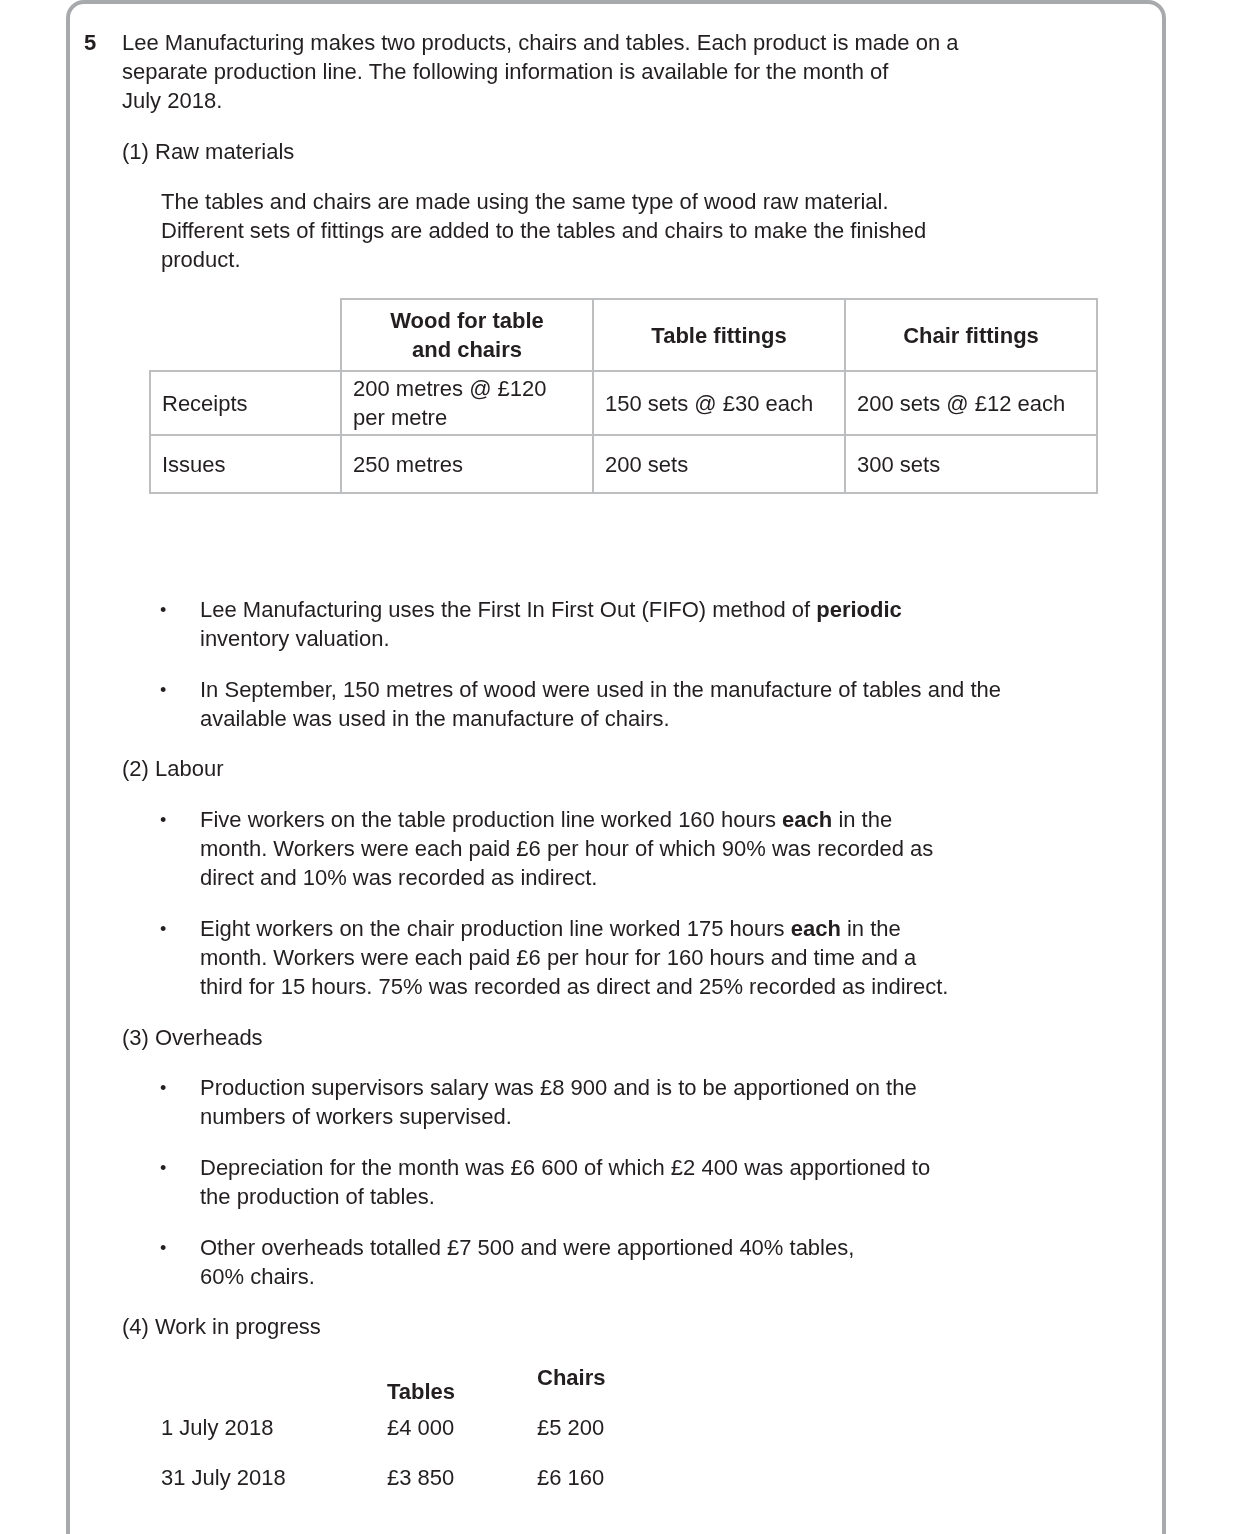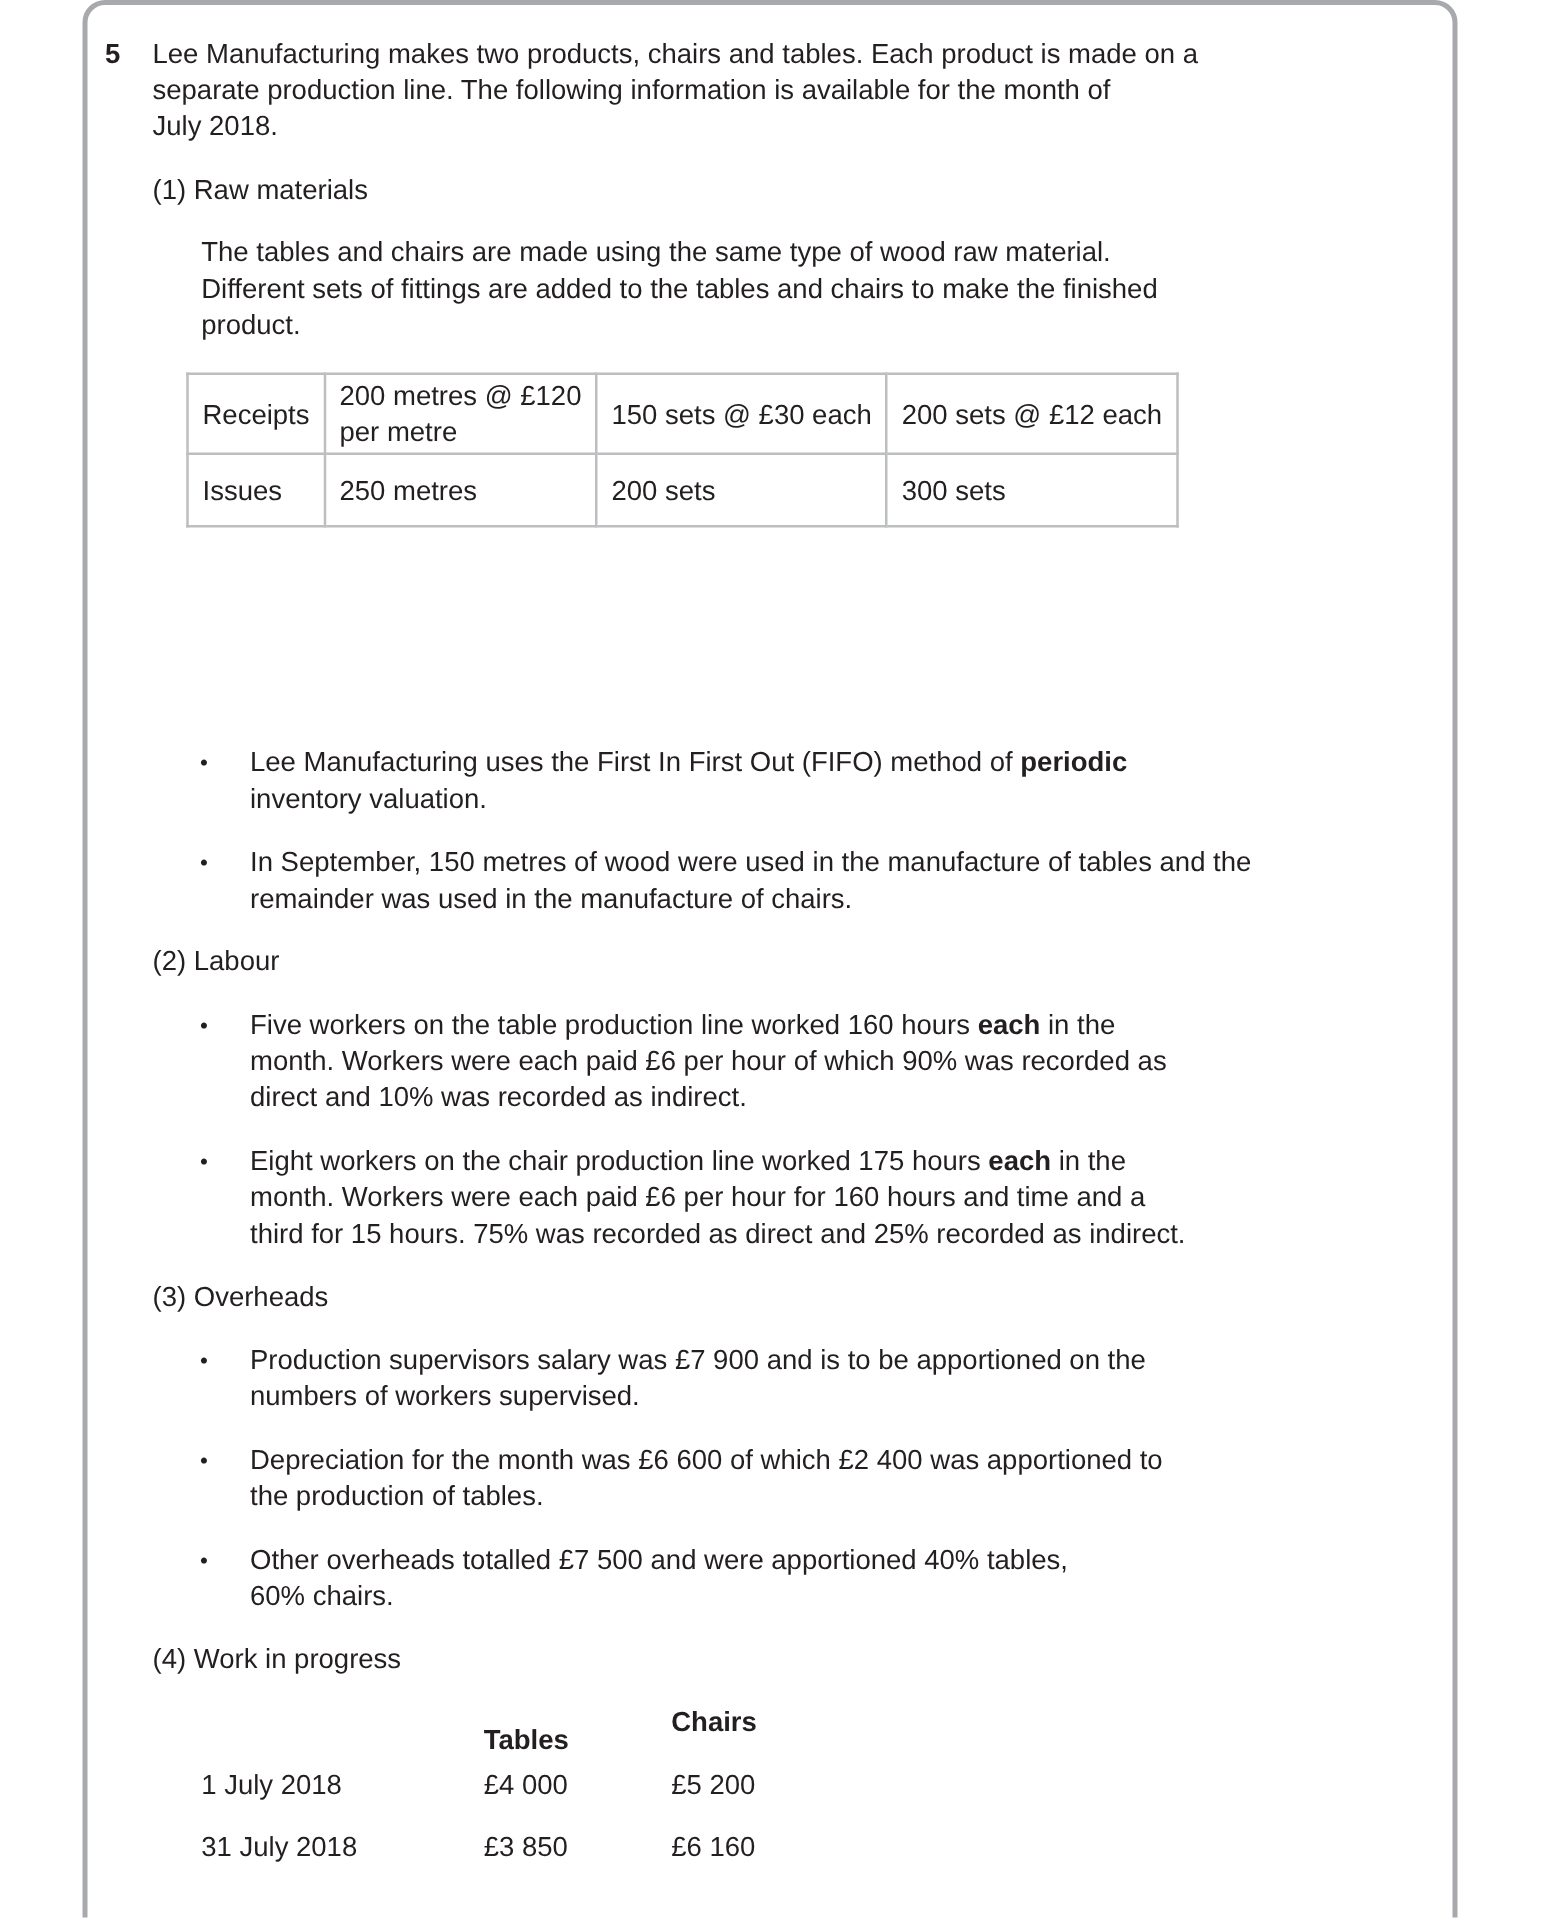--- a/index.html
+++ b/index.html
@@ -25,20 +25,26 @@
 <div class="t" style="left:122px;top:57px;">separate production line. The following information is available for the month of</div>
 <div class="t" style="left:122px;top:86px;">July 2018.</div>
 
 <div class="t" style="left:122px;top:137px;">(1)  Raw materials</div>
 <div class="t" style="left:161px;top:187px;">The tables and chairs are made using the same type of wood raw material.</div>
 <div class="t" style="left:161px;top:216px;text-align:center;">Different sets of fittings are added to the tables and chairs to make the finished</div>
 <div class="t" style="left:161px;top:245px;">product.</div>
 
 <table class="inv">
   <tbody>
+      <tr style="height:72px;">
+    <td style="border-top:none;border-left:none;width:168px;"></td>
+    <th style="width:228px;"><span>Wood for table</span><br><span>and chairs</span></th>
+    <th style="width:228px;">Table fittings</th>
+    <th style="width:228px;">Chair fittings</th>
+  </tr>
   <tr style="height:64px;">
     <td>Receipts</td>
     <td><span>200 metres @ £120</span><br><span>per metre</span></td>
     <td>150 sets @ £30 each</td>
     <td>200 sets @ £12 each</td>
   </tr>
   <tr style="height:58px;padding-left:13px;">
     <td>Issues</td>
     <td>250 metres</td>
     <td>200 sets</td>
@@ -46,38 +52,38 @@
   </tr>
 </tbody>
   </table>
 
 <div class="bullet" style="left:160px;top:600px;">•</div>
 <div class="t" style="left:200px;top:595px;"><span>Lee Manufacturing uses the First In First Out (FIFO) method of </span><span class="b">periodic</span></div>
 <div class="t" style="left:200px;top:624px;">inventory valuation.</div>
 
 <div class="bullet" style="left:160px;top:680px;">•</div>
 <div class="t" style="left:200px;top:675px;">In September, 150 metres of wood were used in the manufacture of tables and the</div>
-<div class="t" style="left:200px;top:704px;">remainder was used in the manufacture of chairs.</div>
+<div class="t" style="left:200px;top:704px;">available was used in the manufacture of chairs.</div>
 
 <div class="t" style="left:122px;top:754px;">(2)  Labour</div>
 
 <div class="bullet" style="left:160px;top:810px;">•</div>
 <div class="t" style="left:200px;top:805px;"><span>Five workers on the table production line worked 160 hours </span><span class="b">each</span><span> in the</span></div>
 <div class="t" style="left:200px;top:834px;">month. Workers were each paid £6 per hour of which 90% was recorded as</div>
 <div class="t" style="left:200px;top:863px;">direct and 10% was recorded as indirect.</div>
 
 <div class="bullet" style="left:160px;top:919px;">•</div>
 <div class="t" style="left:200px;top:914px;"><span>Eight workers on the chair production line worked 175 hours </span><span class="b">each</span><span> in the</span></div>
 <div class="t" style="left:200px;top:943px;">month. Workers were each paid £6 per hour for 160 hours and time and a</div>
 <div class="t" style="left:200px;top:972px;">third for 15 hours. 75% was recorded as direct and 25% recorded as indirect.</div>
 
 <div class="t" style="left:122px;top:1023px;">(3)  Overheads</div>
 
 <div class="bullet" style="left:160px;top:1078px;">•</div>
-<div class="t" style="left:200px;top:1073px;">Production supervisors salary was £7 900 and is to be apportioned on the</div>
+<div class="t" style="left:200px;top:1073px;">Production supervisors salary was £8 900 and is to be apportioned on the</div>
 <div class="t" style="left:200px;top:1102px;">numbers of workers supervised.</div>
 
 <div class="bullet" style="left:160px;top:1158px;">•</div>
 <div class="t" style="left:200px;top:1153px;">Depreciation for the month was £6 600 of which £2 400 was apportioned to</div>
 <div class="t" style="left:200px;top:1182px;">the production of tables.</div>
 
 <div class="bullet" style="left:160px;top:1238px;">•</div>
 <div class="t" style="left:200px;top:1233px;">Other overheads totalled £7 500 and were apportioned 40% tables,</div>
 <div class="t" style="left:200px;top:1262px;">60% chairs.</div>
 

